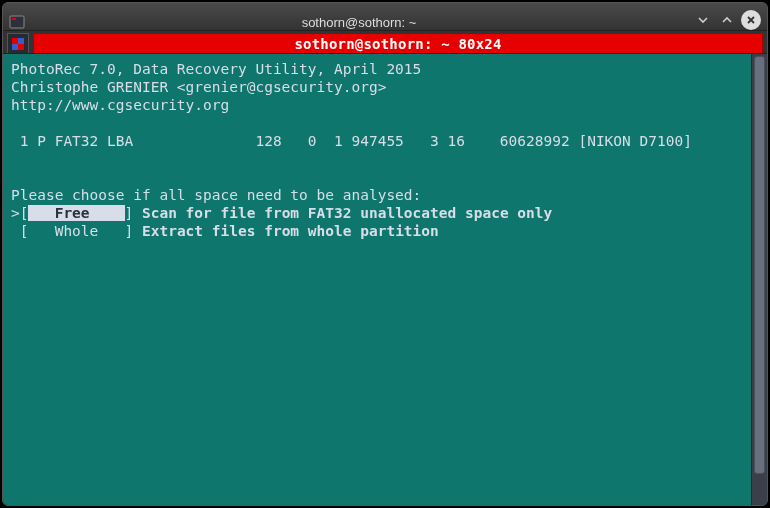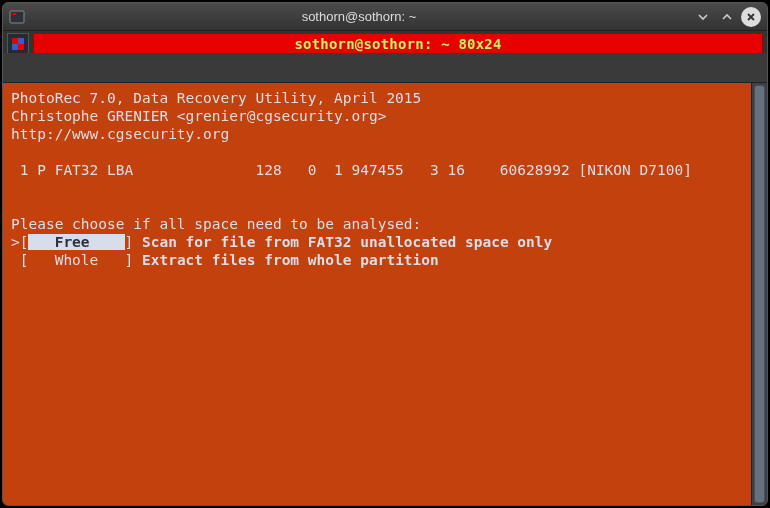--- a/index.html
+++ b/index.html
@@ -19,21 +19,21 @@
       border-radius: 6px;
       overflow: hidden;
       display: flex;
       flex-direction: column;
       background: #3a3a3a;
     }
     .titlebar {
       height: 28px;
       background: linear-gradient(to bottom, #4a4a4a 0%, #333 100%);
       display: flex;
-      align-items: center;
+      align-items: flex-end;
       padding: 0 6px;
       gap: 6px;
       color: #ccc;
       font-size: 13px;
       font-family: sans-serif;
       border-bottom: 1px solid #222;
     }
     .titlebar .left-icon {
       width: 16px; height: 16px;
       display: flex; align-items: center; justify-content: center;
@@ -69,37 +69,36 @@
       border: 1px solid #555;
       border-bottom: none;
       display: flex;
       align-items: center;
       justify-content: center;
     }
     .tab-handle svg { width: 14px; height: 14px; }
     .active-tab {
       flex: 1;
       background: #e60000;
-      color: #bef264;
+      color: #ffffff;
       font-weight: bold;
       display: flex;
       align-items: center;
       justify-content: center;
       border: 1px solid #aa0000;
       border-bottom: none;
       font-size: 14px;
       letter-spacing: 0.2px;
     }
 
     .term-wrap {
       flex: 1;
       display: flex;
-      background: #c2410c;
+      background: #0f766e;
       border-top: 1px solid #222;
-      margin-top: 29px;
     }
     .terminal {
       flex: 1;
       padding: 6px 6px 6px 8px;
       color: #d8dee9;
       line-height: 18px;
       font-size: 14.5px;
       white-space: pre;
       overflow: hidden;
     }

